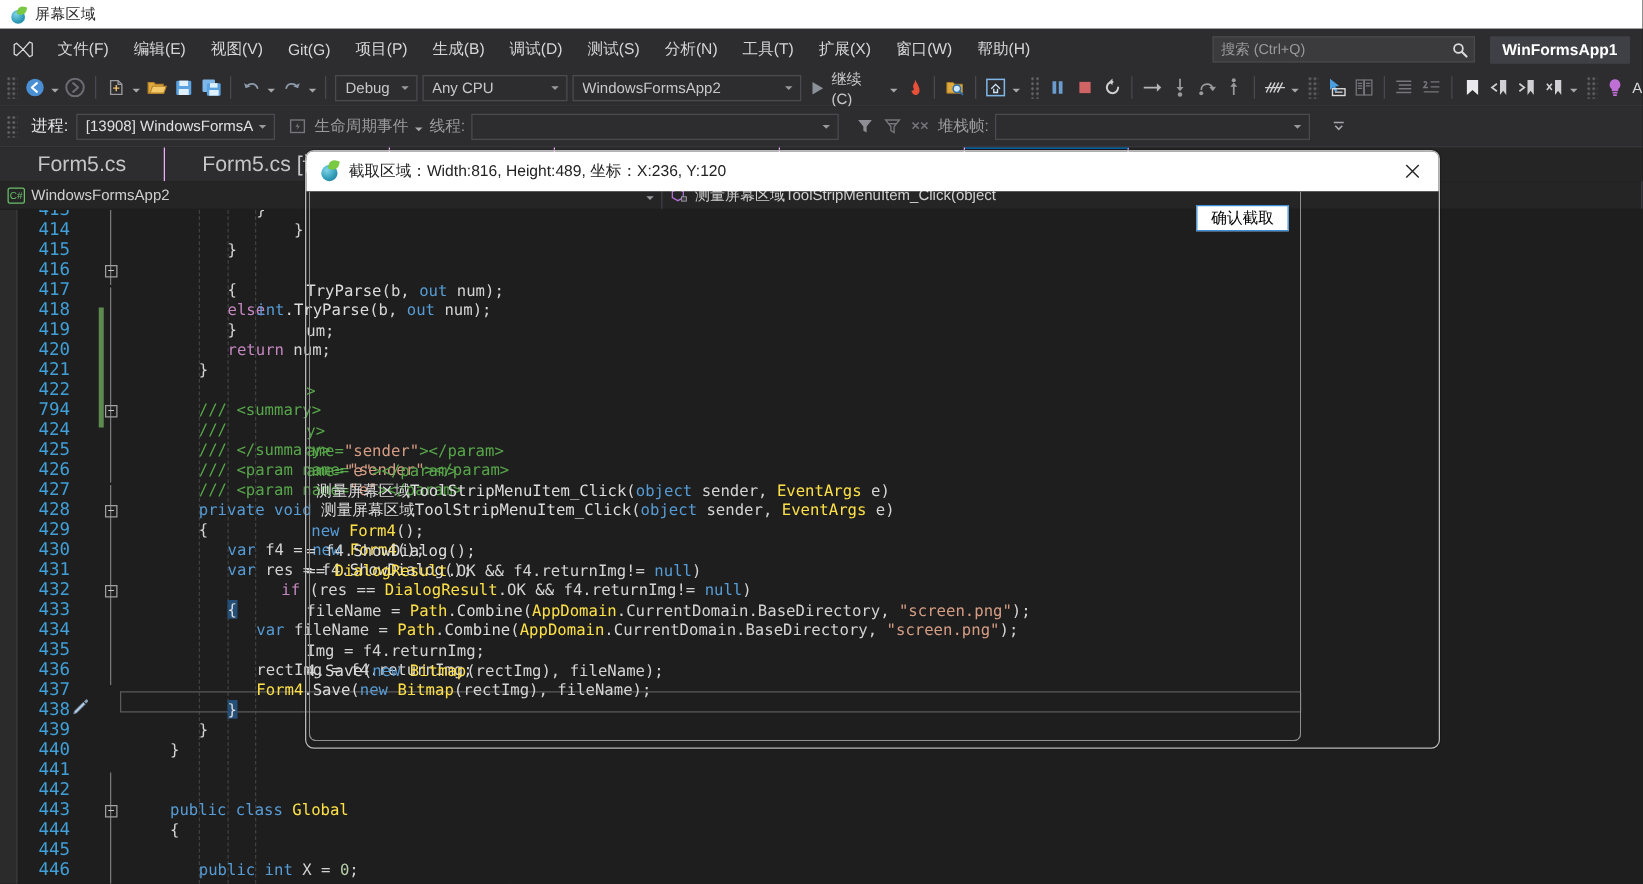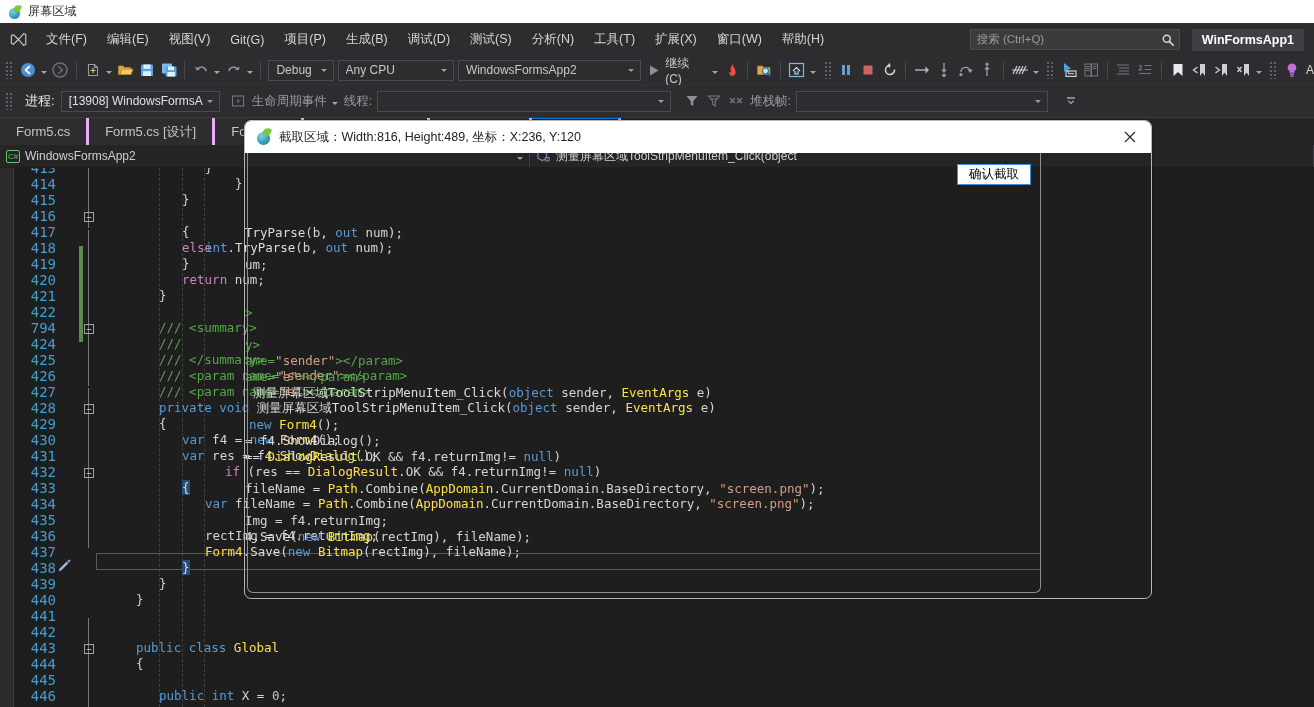--- a/index.html
+++ b/index.html
@@ -120,23 +120,23 @@
     color: #c8c8c8; font-size: 12px; border-radius: 2px; cursor: default;
   }
 
   
   #tabstrip {
     position: absolute; left: 0; top: 118px; width: 1314px; height: 27px;
     background: #252526;
     display: flex; align-items: stretch;
   }
   .doctab {
-    display: flex; align-items: center; padding: 0 16px;
-    font-size: 13px; color: #c5c5c5;
-    background: #2d2d30; border-right: 3px solid #f0abfc;
+    display: flex; align-items: center; padding: 0 30px;
+    font-size: 17px; color: #c5c5c5;
+    background: #2d2d30; border-right: 1px solid #f0abfc;
     white-space: nowrap; cursor: default;
   }
   .doctab.active { background: #1e1e1e; color: #ffffff; border-top: 1px solid #007acc; }
 
   
   #navbar {
     position: absolute; left: 0; top: 145px; width: 1314px; height: 23px;
     background: #252526;
     display: flex; align-items: stretch;
     border-bottom: 1px solid #1e1e1e;

